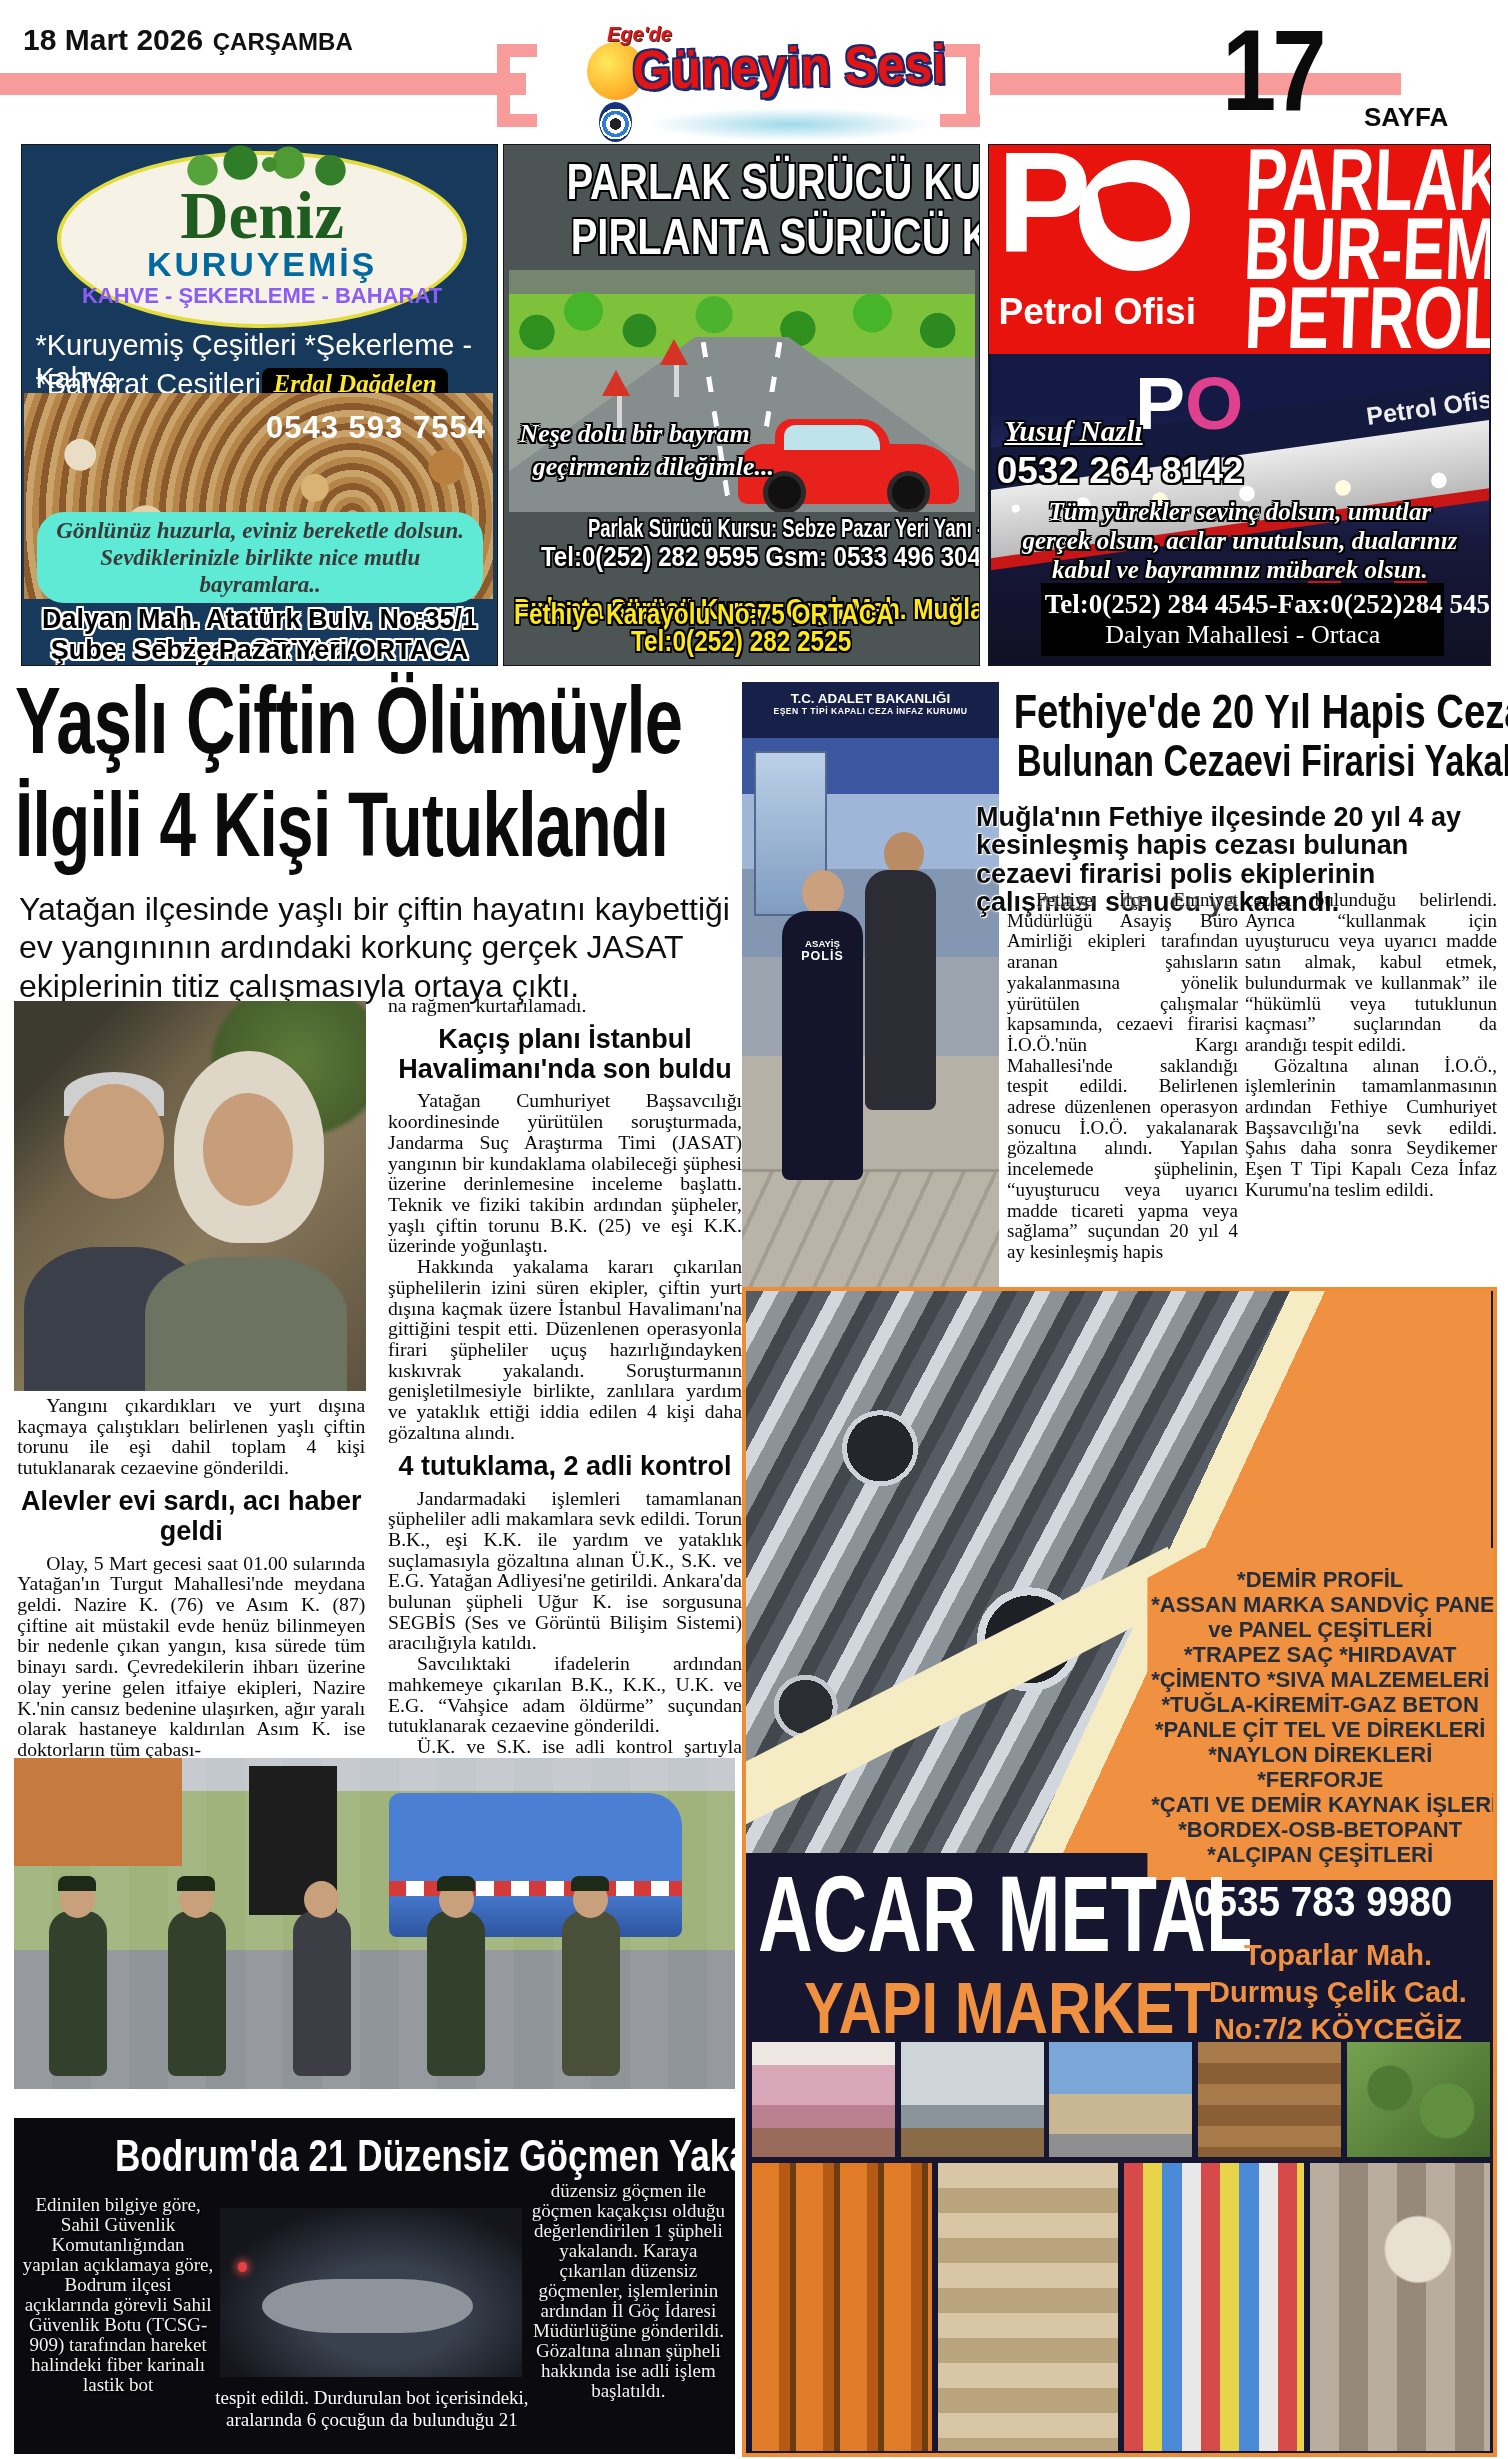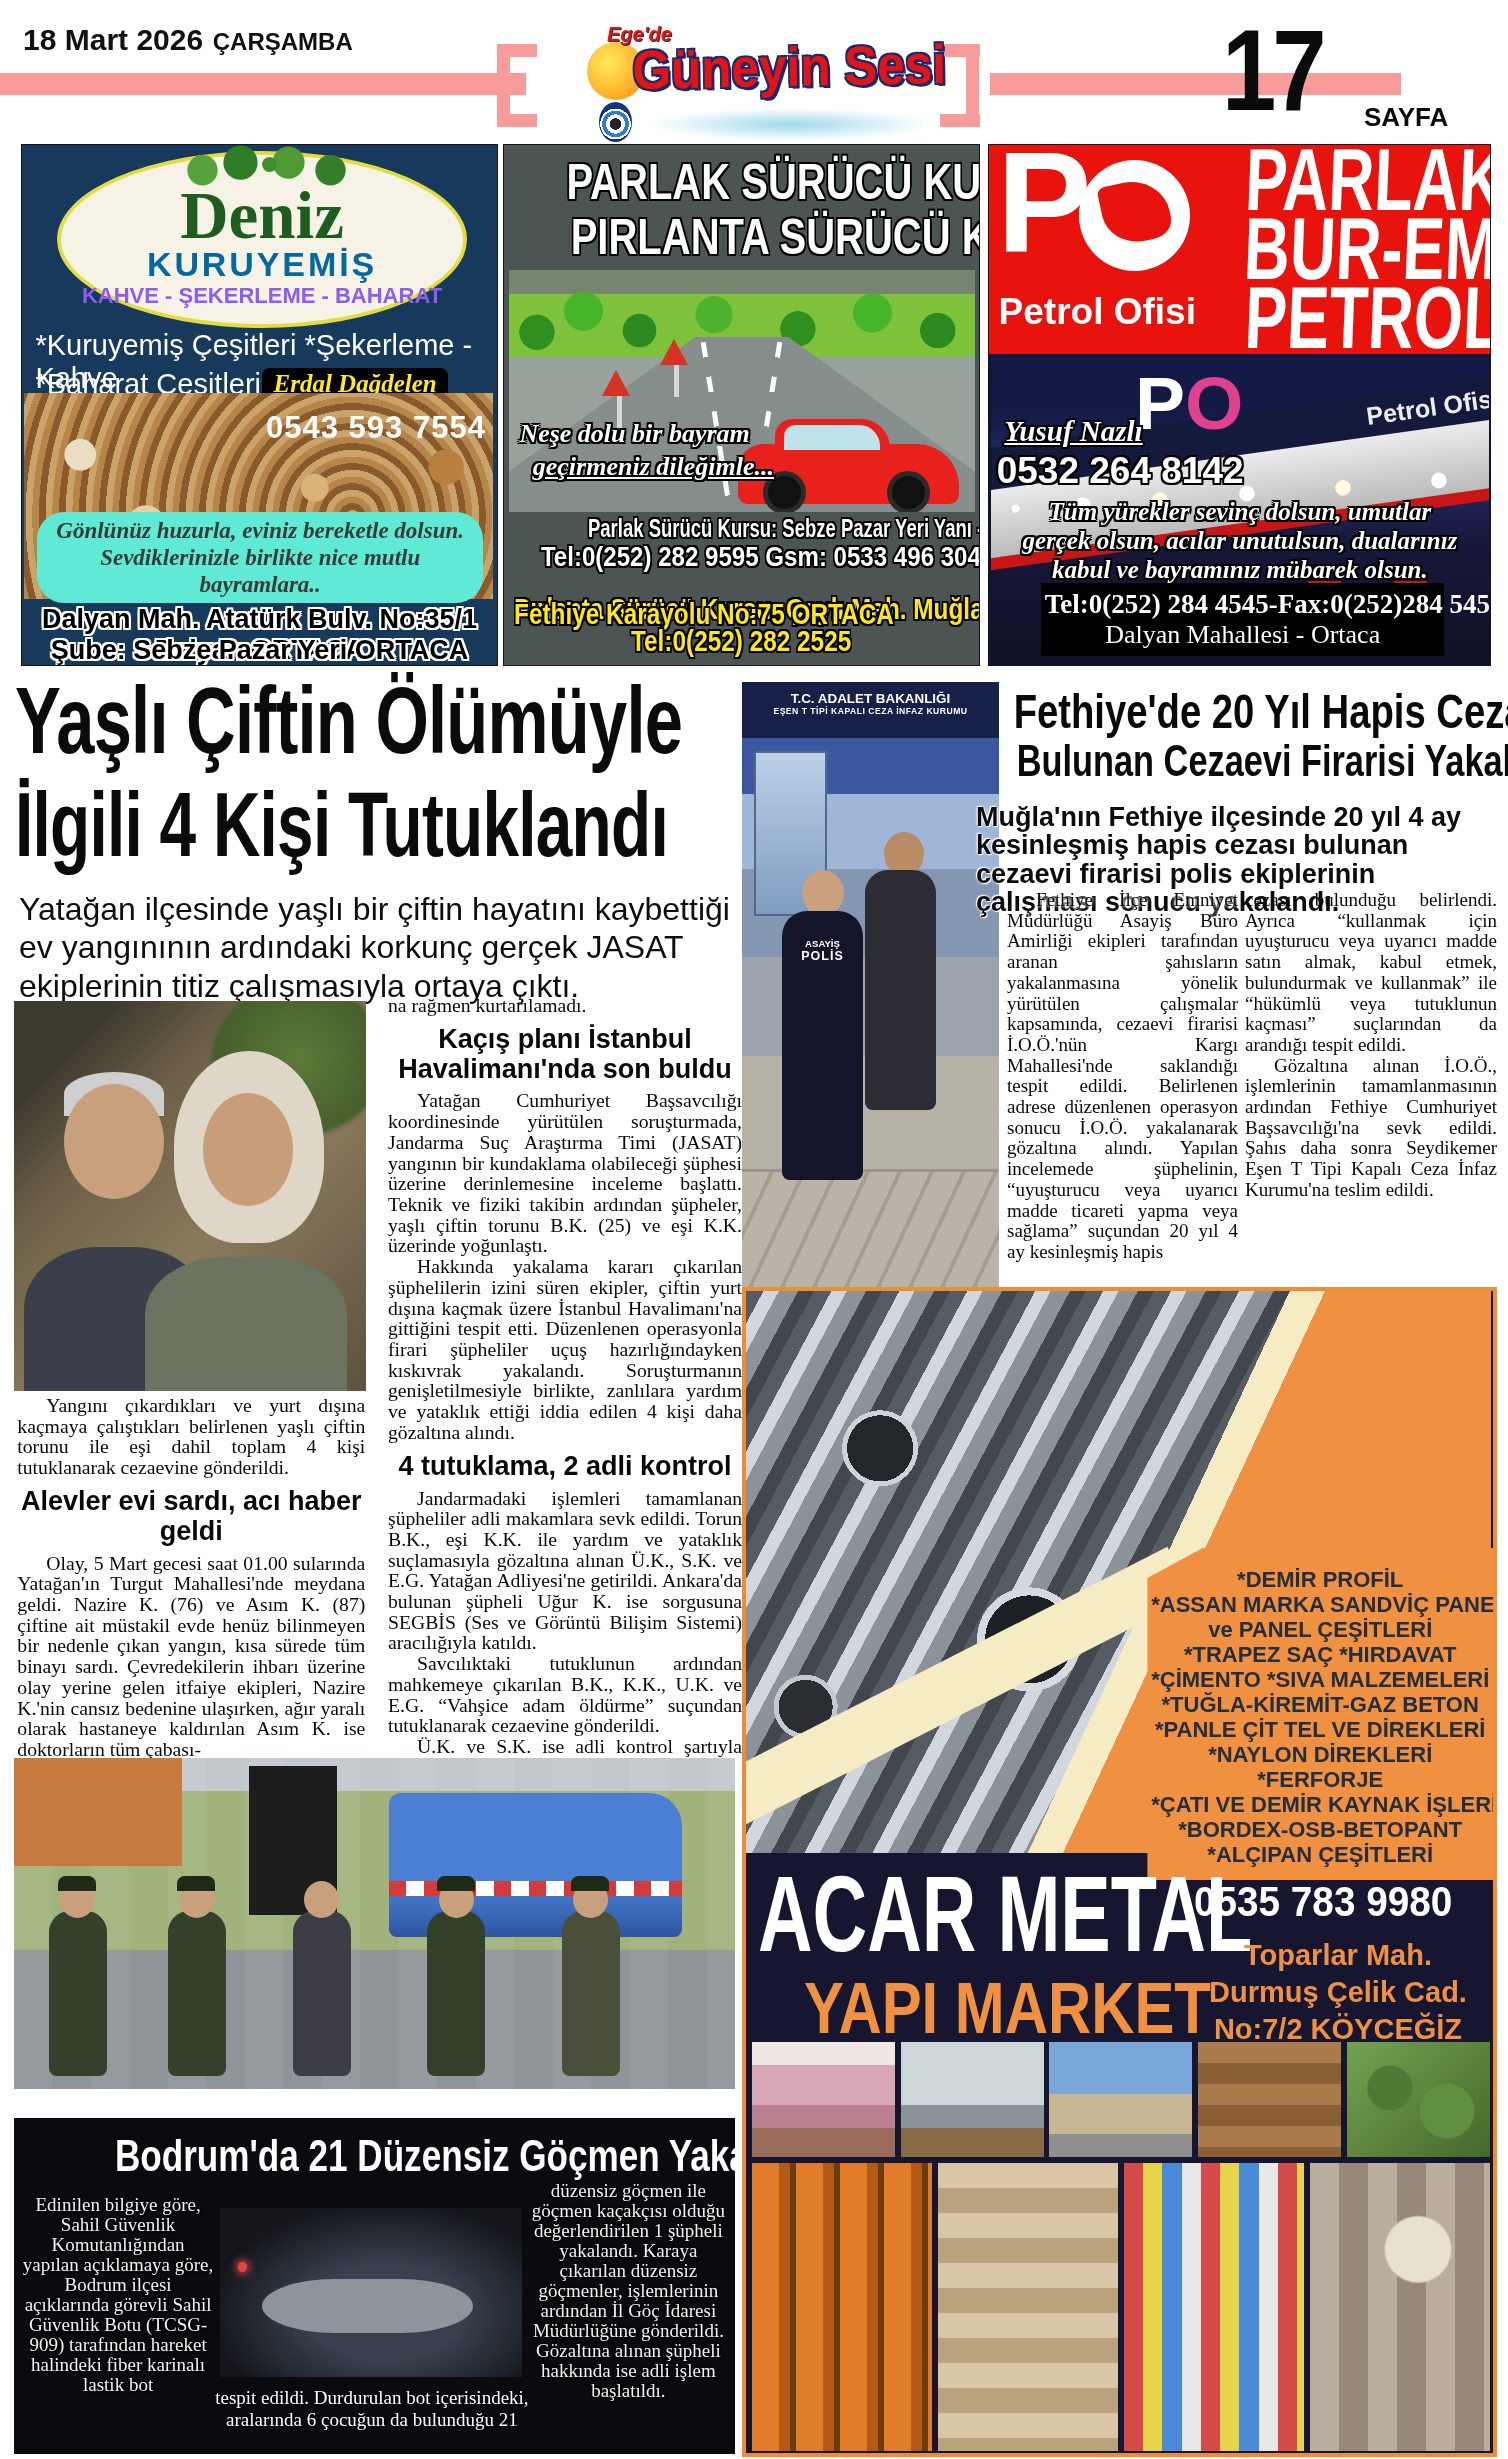--- a/index.html
+++ b/index.html
@@ -253,21 +253,21 @@
       <div class="sr-sign" style="left:93px;top:100px;"></div>
       <div class="sr-pole" style="left:165px;top:94px;"></div>
       <div class="sr-sign" style="left:151px;top:69px;"></div>
       <div class="sr-car">
         <div class="sr-wheel" style="left:25px;"></div>
         <div class="sr-wheel" style="right:29px;"></div>
       </div>
     </div>
     <div class="sr-script ob">
       <div>Neşe dolu bir bayram</div>
-      <div style="margin-left:13.4px;text-decoration:underline;">geçirmeniz dileğimle...</div>
+      <div style="margin-left:13.4px;">geçirmeniz dileğimle...</div>
     </div>
     <div class="sr-line sr-a1" style="top:369px;"><span class="ob">Parlak Sürücü Kursu: Sebze Pazar Yeri Yanı - ORTACA</span></div>
     <div class="sr-line sr-p1" style="top:396px;"><span class="ob">Tel:0(252) 282 9595 Gsm: 0533 496 3040</span></div>
     <div class="sr-line sr-y" style="top:425px;text-align:left;padding-left:9.6px;margin-top:23px;"><span class="ob" style="transform-origin:left;">Pırlanta Sürücü Kursu: Çaylı Mah. Muğla</span></div>
     <div class="sr-line sr-y" style="top:453px;text-align:left;padding-left:9.6px;"><span class="ob" style="transform-origin:left;">Fethiye Karayolu No:75 ORTACA</span></div>
     <div class="sr-line sr-y" style="top:480px;"><span class="ob">Tel:0(252) 282 2525</span></div>
   </div>
 
   <div class="abs ad" id="ad-petrol">
     <div class="pt-banner">
@@ -325,21 +325,21 @@
     <p>Olay, 5 Mart gecesi saat 01.00 sularında Yatağan'ın Turgut Mahallesi'nde meydana geldi. Nazire K. (76) ve Asım K. (87) çiftine ait müstakil evde henüz bilinmeyen bir nedenle çıkan yangın, kısa sürede tüm binayı sardı. Çevredekilerin ihbarı üzerine olay yerine gelen itfaiye ekipleri, Nazire K.'nin cansız bedenine ulaşırken, ağır yaralı olarak hastaneye kaldırılan Asım K. ise doktorların tüm çabası-</p>
   </div>
 
   <div class="abs bodytxt" id="ma-col2">
     <p class="noind">na rağmen kurtarılamadı.</p>
     <div class="bh"><span>Kaçış planı İstanbul Havalimanı'nda son buldu</span></div>
     <p>Yatağan Cumhuriyet Başsavcılığı koordinesinde yürütülen soruşturmada, Jandarma Suç Araştırma Timi (JASAT) yangının bir kundaklama olabileceği şüphesi üzerine derinlemesine inceleme başlattı. Teknik ve fiziki takibin ardından şüpheler, yaşlı çiftin torunu B.K. (25) ve eşi K.K. üzerinde yoğunlaştı.</p>
     <p>Hakkında yakalama kararı çıkarılan şüphelilerin izini süren ekipler, çiftin yurt dışına kaçmak üzere İstanbul Havalimanı'na gittiğini tespit etti. Düzenlenen operasyonla firari şüpheliler uçuş hazırlığındayken kıskıvrak yakalandı. Soruşturmanın genişletilmesiyle birlikte, zanlılara yardım ve yataklık ettiği iddia edilen 4 kişi daha gözaltına alındı.</p>
     <div class="bh"><span>4 tutuklama, 2 adli kontrol</span></div>
     <p>Jandarmadaki işlemleri tamamlanan şüpheliler adli makamlara sevk edildi. Torun B.K., eşi K.K. ile yardım ve yataklık suçlamasıyla gözaltına alınan Ü.K., S.K. ve E.G. Yatağan Adliyesi'ne getirildi. Ankara'da bulunan şüpheli Uğur K. ise sorgusuna SEGBİS (Ses ve Görüntü Bilişim Sistemi) aracılığıyla katıldı.</p>
-    <p>Savcılıktaki tutuklunun ardından mahkemeye çıkarılan B.K., K.K., U.K. ve E.G. “Vahşice adam öldürme” suçundan tutuklanarak cezaevine gönderildi.</p>
+    <p>Savcılıktaki ifadelerin ardından mahkemeye çıkarılan B.K., K.K., U.K. ve E.G. “Vahşice adam öldürme” suçundan tutuklanarak cezaevine gönderildi.</p>
     <p>Ü.K. ve S.K. ise adli kontrol şartıyla serbest bırakıldı.</p>
   </div>
 
   <div class="abs" id="jphoto">
     <div class="jp-bldg"></div>
     <div class="jp-door"></div>
     <div class="jp-van">
         <div class="jp-stripe"></div>
       </div>
     <div class="jp-f" style="left:35px;"></div>

